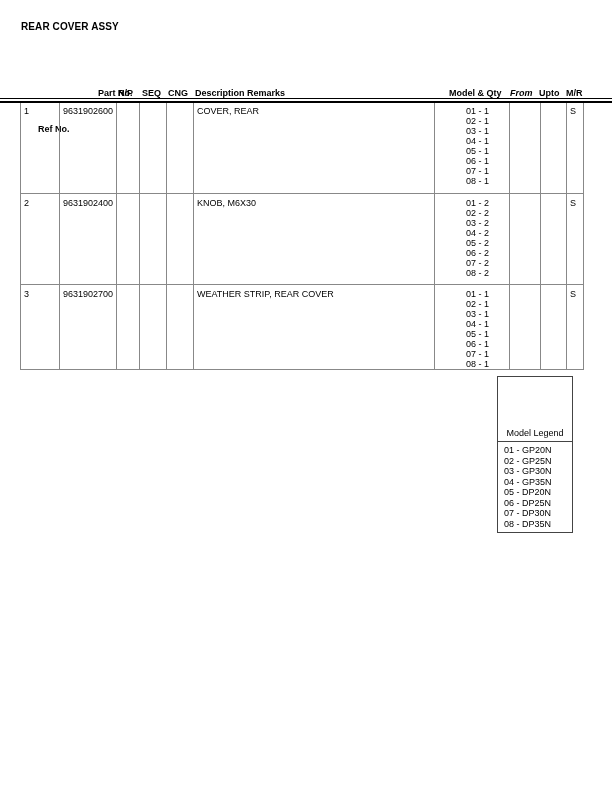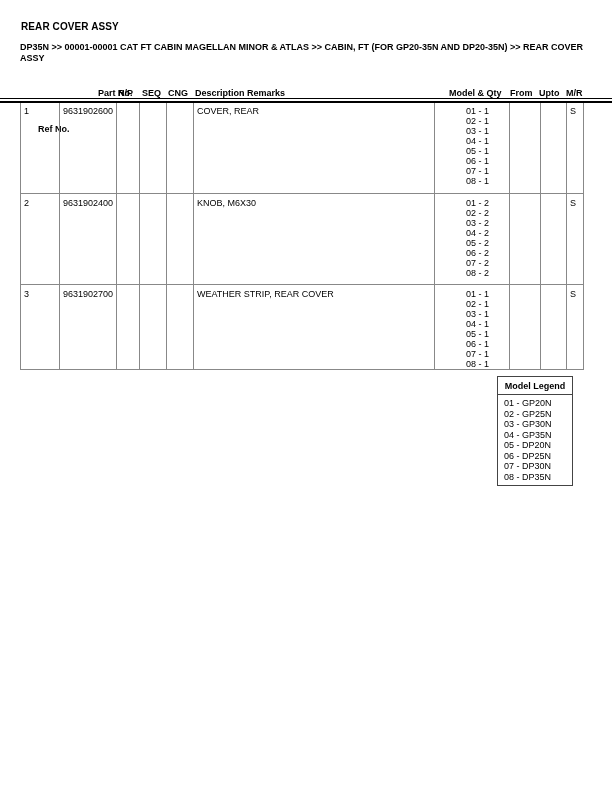--- a/index.html
+++ b/index.html
@@ -27,21 +27,21 @@
     position: absolute; top: 88px;
     font-size: 9px; font-weight: bold; line-height: 10px; white-space: nowrap;
   }
   .ch-ref   { left: 38px; margin-top: 36px; }
   .ch-part  { left: 62px; padding-left: 36px; }
   .ch-rp    { left: 118px; }
   .ch-seq   { left: 142px; }
   .ch-cng   { left: 168px; }
   .ch-desc  { left: 195px; }
   .ch-model { left: 449px; }
-  .ch-from  { left: 510px; }
+  .ch-from  { left: 510px; font-style: italic; }
   .ch-upto  { left: 539px; }
   .ch-mr    { left: 566px; }
 
   .rule {
     position: absolute; left: 0; top: 98px; width: 612px; height: 2px;
     border-top: 1px solid #000; border-bottom: 2px solid #000;
     box-sizing: content-box; z-index: 2;
   }
 
   table.parts {
@@ -64,35 +64,35 @@
   td.c-model{ padding-left: 16px; }
   td.c-mr   { padding-left: 3px; }
   .mq-line  { height: 10px; margin-left: 28px; }
 
   .legend {
     position: absolute; left: 497px; top: 376px; width: 74px;
     border: 1px solid #444;
     background: #fff;
   }
   .legend-title {
-    font-size: 9px; font-weight: bold; line-height: 10px;
+    font-size: 9px; font-weight: normal; line-height: 10px;
     text-align: center; padding: 4px 0 3px 0;
     border-bottom: 1px solid #444;
+    margin-top: 47px;
   }
   .legend-body { padding: 3px 0 3px 6px; }
   .legend-entry { font-size: 9px; line-height: 10.5px; white-space: nowrap; }
 </style>
 </head>
 <body>
 
 <div class="page">
 
   <div class="title">REAR COVER ASSY</div>
 
-  <div class="breadcrumb">DP35N &gt;&gt; 00001-00001 CAT FT CABIN MAGELLAN MINOR &amp; ATLAS &gt;&gt; CABIN, FT (FOR GP20-35N AND DP20-35N) &gt;&gt; REAR COVER ASSY</div>
 
   <div class="col-headers">
     <span class="ch-ref">Ref No.</span>
     <span class="ch-part">Part No.</span>
     <span class="ch-rp">R/P</span>
     <span class="ch-seq">SEQ</span>
     <span class="ch-cng">CNG</span>
     <span class="ch-desc">Description Remarks</span>
     <span class="ch-model">Model &amp; Qty</span>
     <span class="ch-from">From</span>

